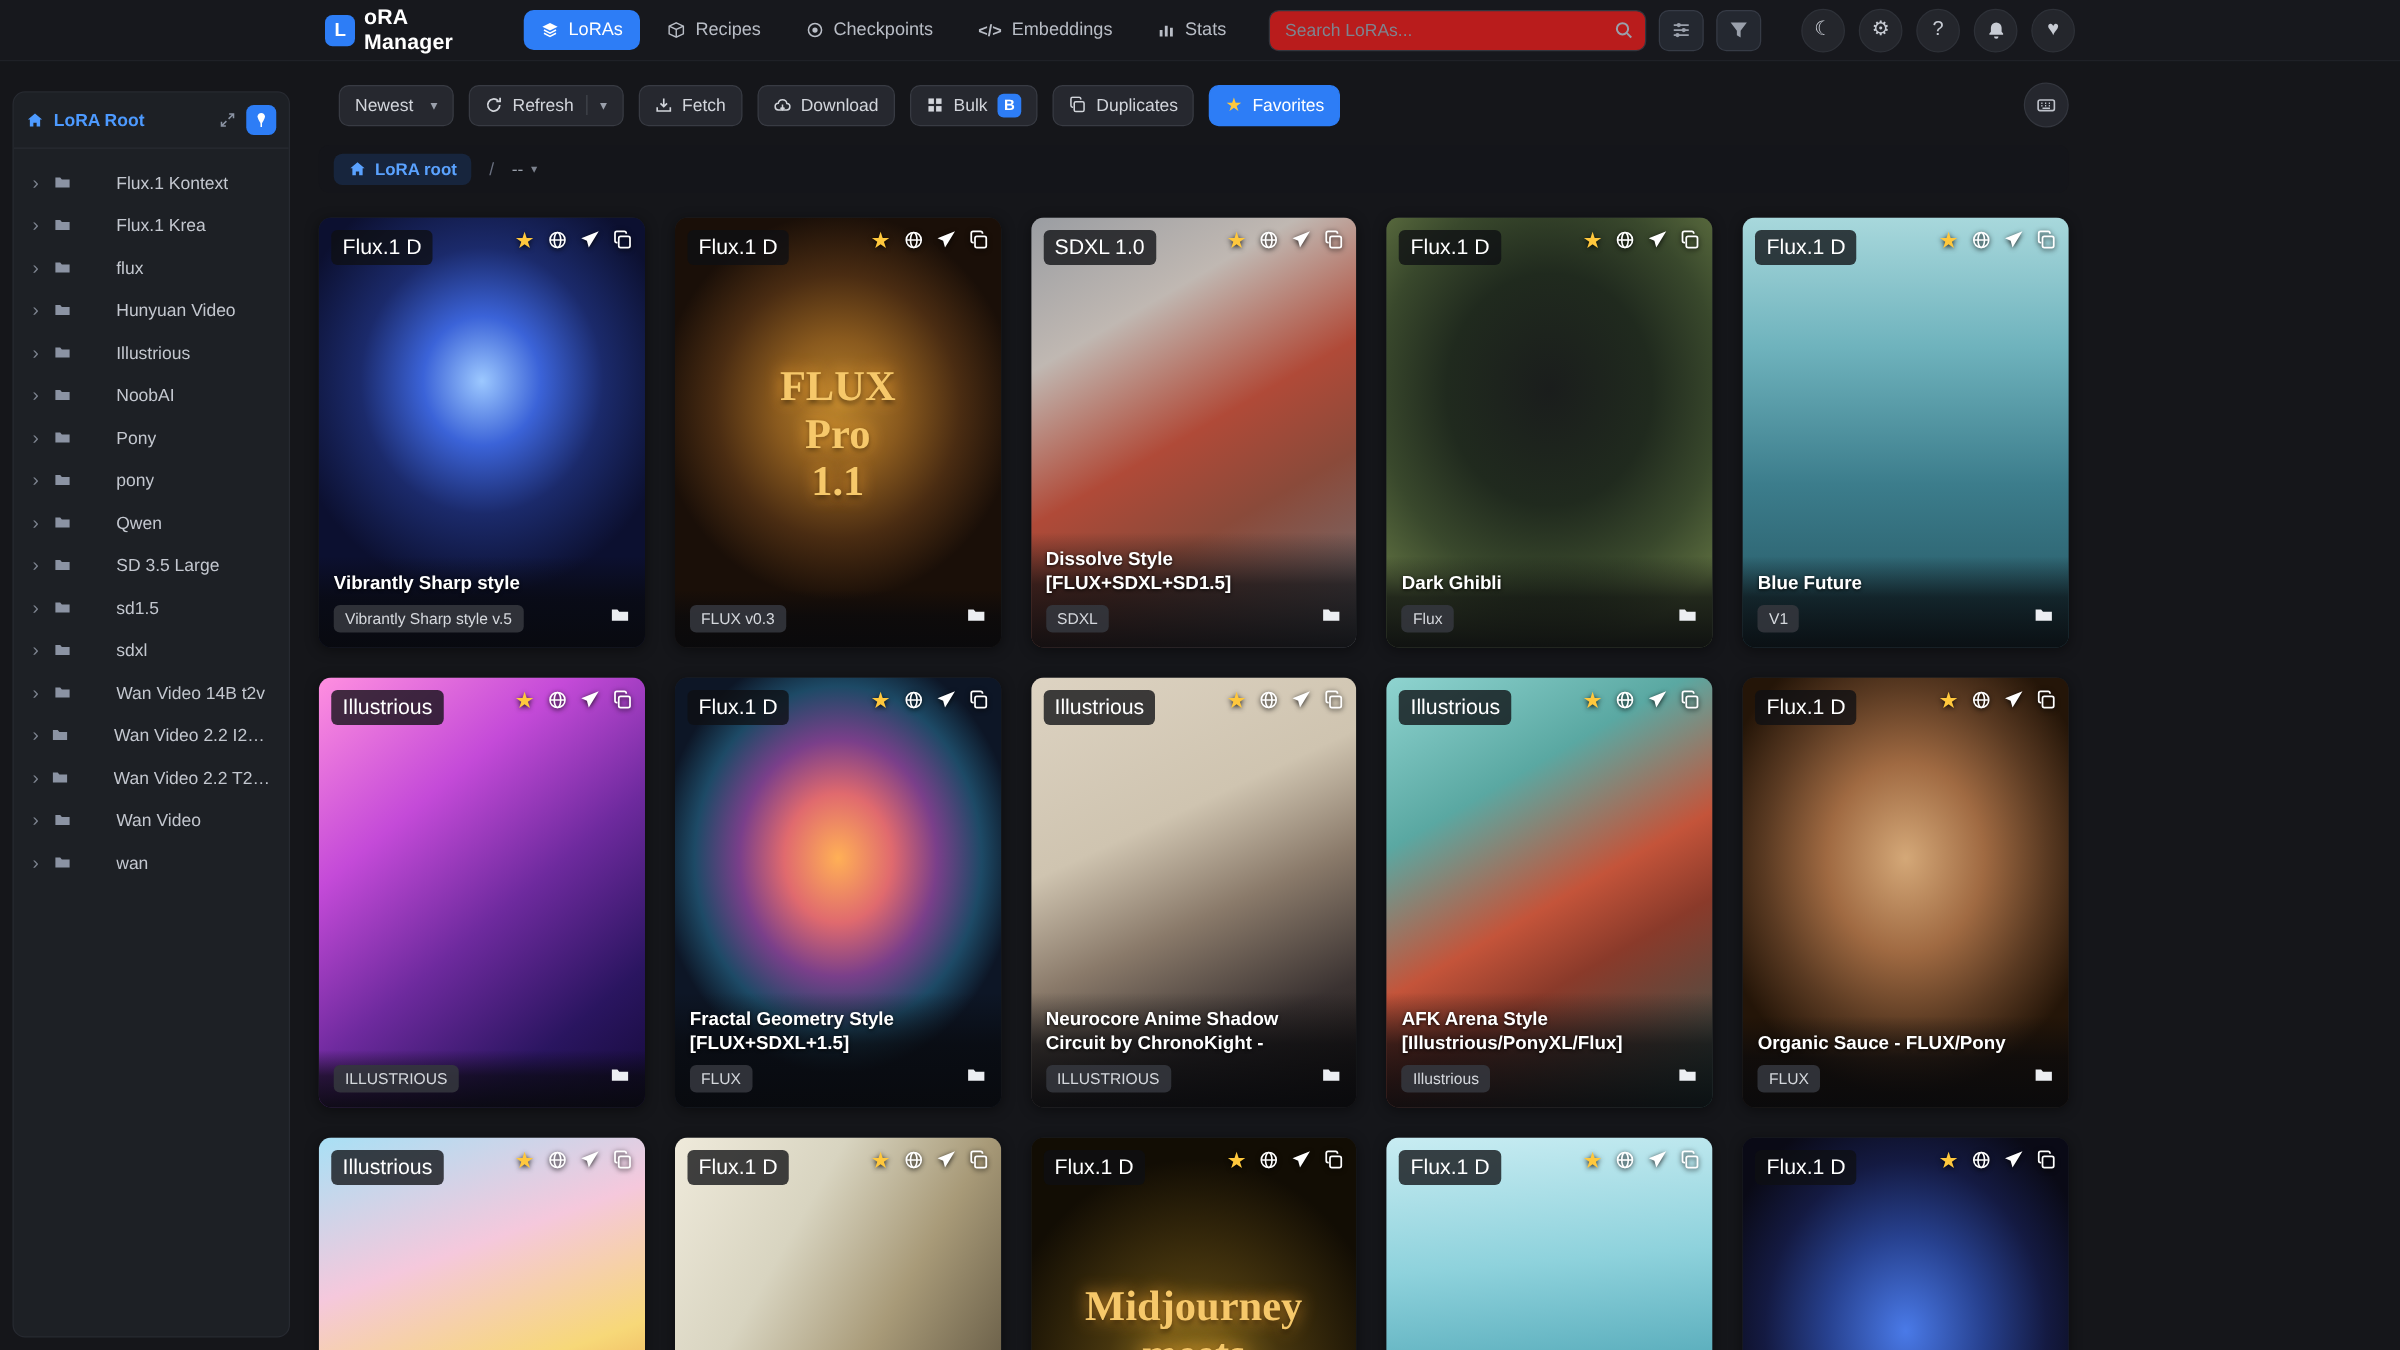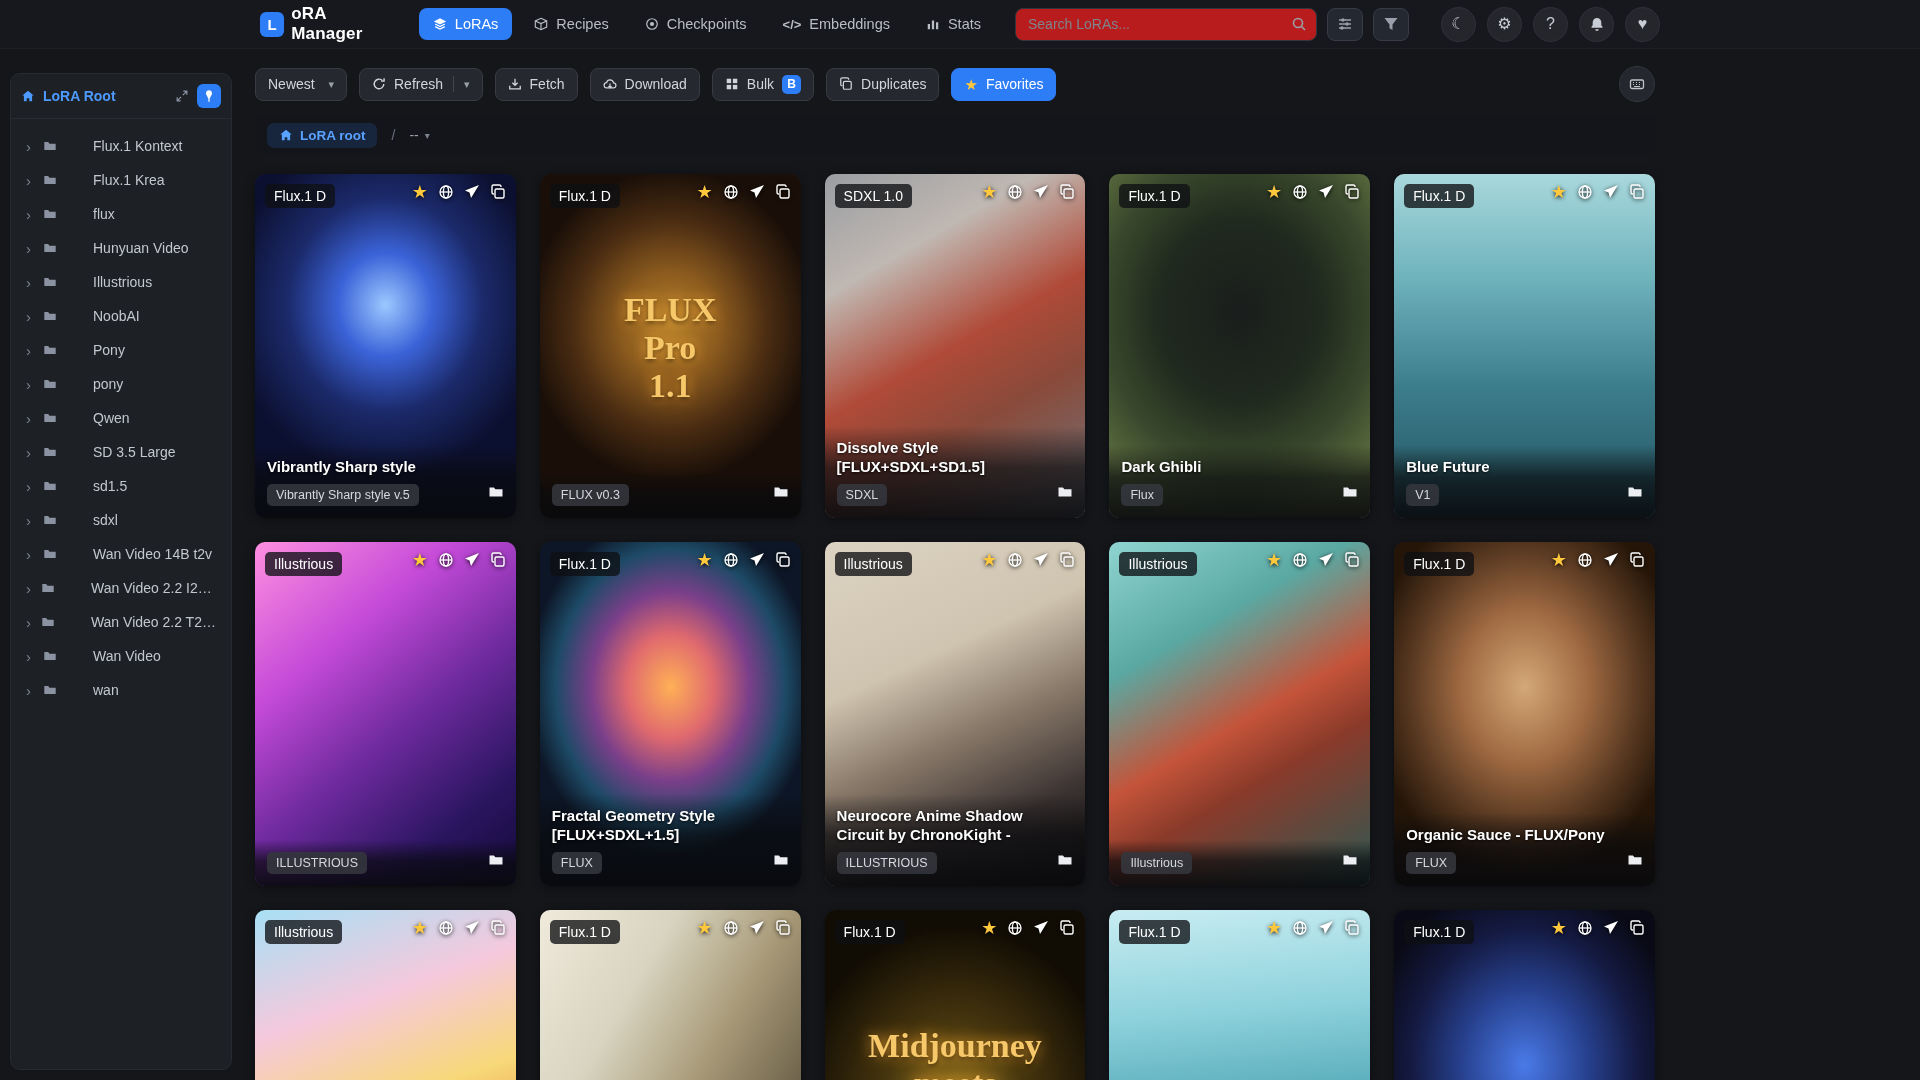--- a/index.html
+++ b/index.html
@@ -83,21 +83,21 @@
 
   
   .main { position: absolute; left: 255px; top: 66px; width: 1400px; }
   .toolbar { display: flex; align-items: center; gap: 12px; }
   .tbtn {
     height: 33px; background: #26282f; border: 1px solid #383b43; border-radius: 8px;
     color: #d2d5db; font-size: 14px; padding: 0 12px;
     display: flex; align-items: center; gap: 8px; cursor: pointer;
   }
   .tbtn .chev { color: #9aa0ab; font-size: 11px; }
-  .tbtn.select { min-width: 92px; justify-content: space-between; }
+  .tbtn.select { min-width: 92px; justify-content: space-between; margin-left: 16px; }
   .tbtn .divider { width: 1px; height: 16px; background: #42454d; margin: 0 2px; }
   .bulk-badge {
     width: 19px; height: 19px; background: #2d7df6; border-radius: 5px; color: #fff;
     font-size: 12px; font-weight: bold; display: flex; align-items: center; justify-content: center;
   }
   .tbtn.primary { background: #2d7df6; border-color: #2d7df6; color: #fff; }
   .tbtn.primary .star-glyph { color: #ffc83d; font-size: 15px; }
   .kb-btn {
     margin-left: auto; width: 36px; height: 36px; border-radius: 50%;
     background: #25272e; border: 1px solid #33363e; color: #c0c4cc;
@@ -126,21 +126,21 @@
   .card-bg { position: absolute; inset: 0; }
   .card-art-text {
     position: absolute; top: 34%; left: 0; right: 0; text-align: center;
     font-family: "Liberation Serif", "DejaVu Serif", serif; font-weight: bold;
     font-size: 34px; line-height: 1.12; color: #f6c86a; white-space: pre-line;
     text-shadow: 0 0 14px rgba(255, 170, 50, .85), 0 2px 4px rgba(0,0,0,.6);
   }
   .card-art-text:empty { display: none; }
   .badge {
     position: absolute; top: 10px; left: 10px; background: rgba(14,15,19,.78);
-    color: #fff; font-size: 14px; padding: 4px 9px; border-radius: 5px;
+    color: #fff; font-size: 17px; padding: 4px 9px; border-radius: 5px;
   }
   .top-icons {
     position: absolute; top: 9px; right: 10px; display: flex; align-items: center; gap: 10px;
     color: #fff; filter: drop-shadow(0 1px 2px rgba(0,0,0,.85));
   }
   .ci { cursor: pointer; display: flex; align-items: center; }
   .star-glyph { color: #ffc83d; font-size: 18px; line-height: 1; }
   .card-footer {
     position: absolute; left: 0; right: 0; bottom: 0; padding: 12px;
     background: linear-gradient(180deg, rgba(8,9,12,0) 0%, rgba(8,9,12,.68) 45%, rgba(8,9,12,.9) 100%);
@@ -848,20 +848,21 @@
             </svg>
       </span>
       <span class="ci">
         <svg class="ic" viewBox="0 0 16 16">
               <rect x="5" y="5" width="9" height="9" rx="1.5" fill="none" stroke="currentColor" stroke-width="1.4"></rect>
               <path d="M11 3V2.5A1.5 1.5 0 0 0 9.5 1h-6A1.5 1.5 0 0 0 2 2.5v6A1.5 1.5 0 0 0 3.5 10H4" fill="none" stroke="currentColor" stroke-width="1.4"></path>
             </svg>
       </span>
     </div>
     <div class="card-footer">
+      <div class="card-title">AFK Arena Style [Illustrious/PonyXL/Flux]</div>
       <div class="footer-row">
         <span class="version-pill">Illustrious</span>
         <span class="folder-btn">
           <svg class="ic" viewBox="0 0 16 16">
                 <path d="M1.5 3.5h4.4l1.5 1.8h7.1v7.2h-13z" fill="currentColor"></path>
               </svg>
         </span>
       </div>
     </div>
   </article>

